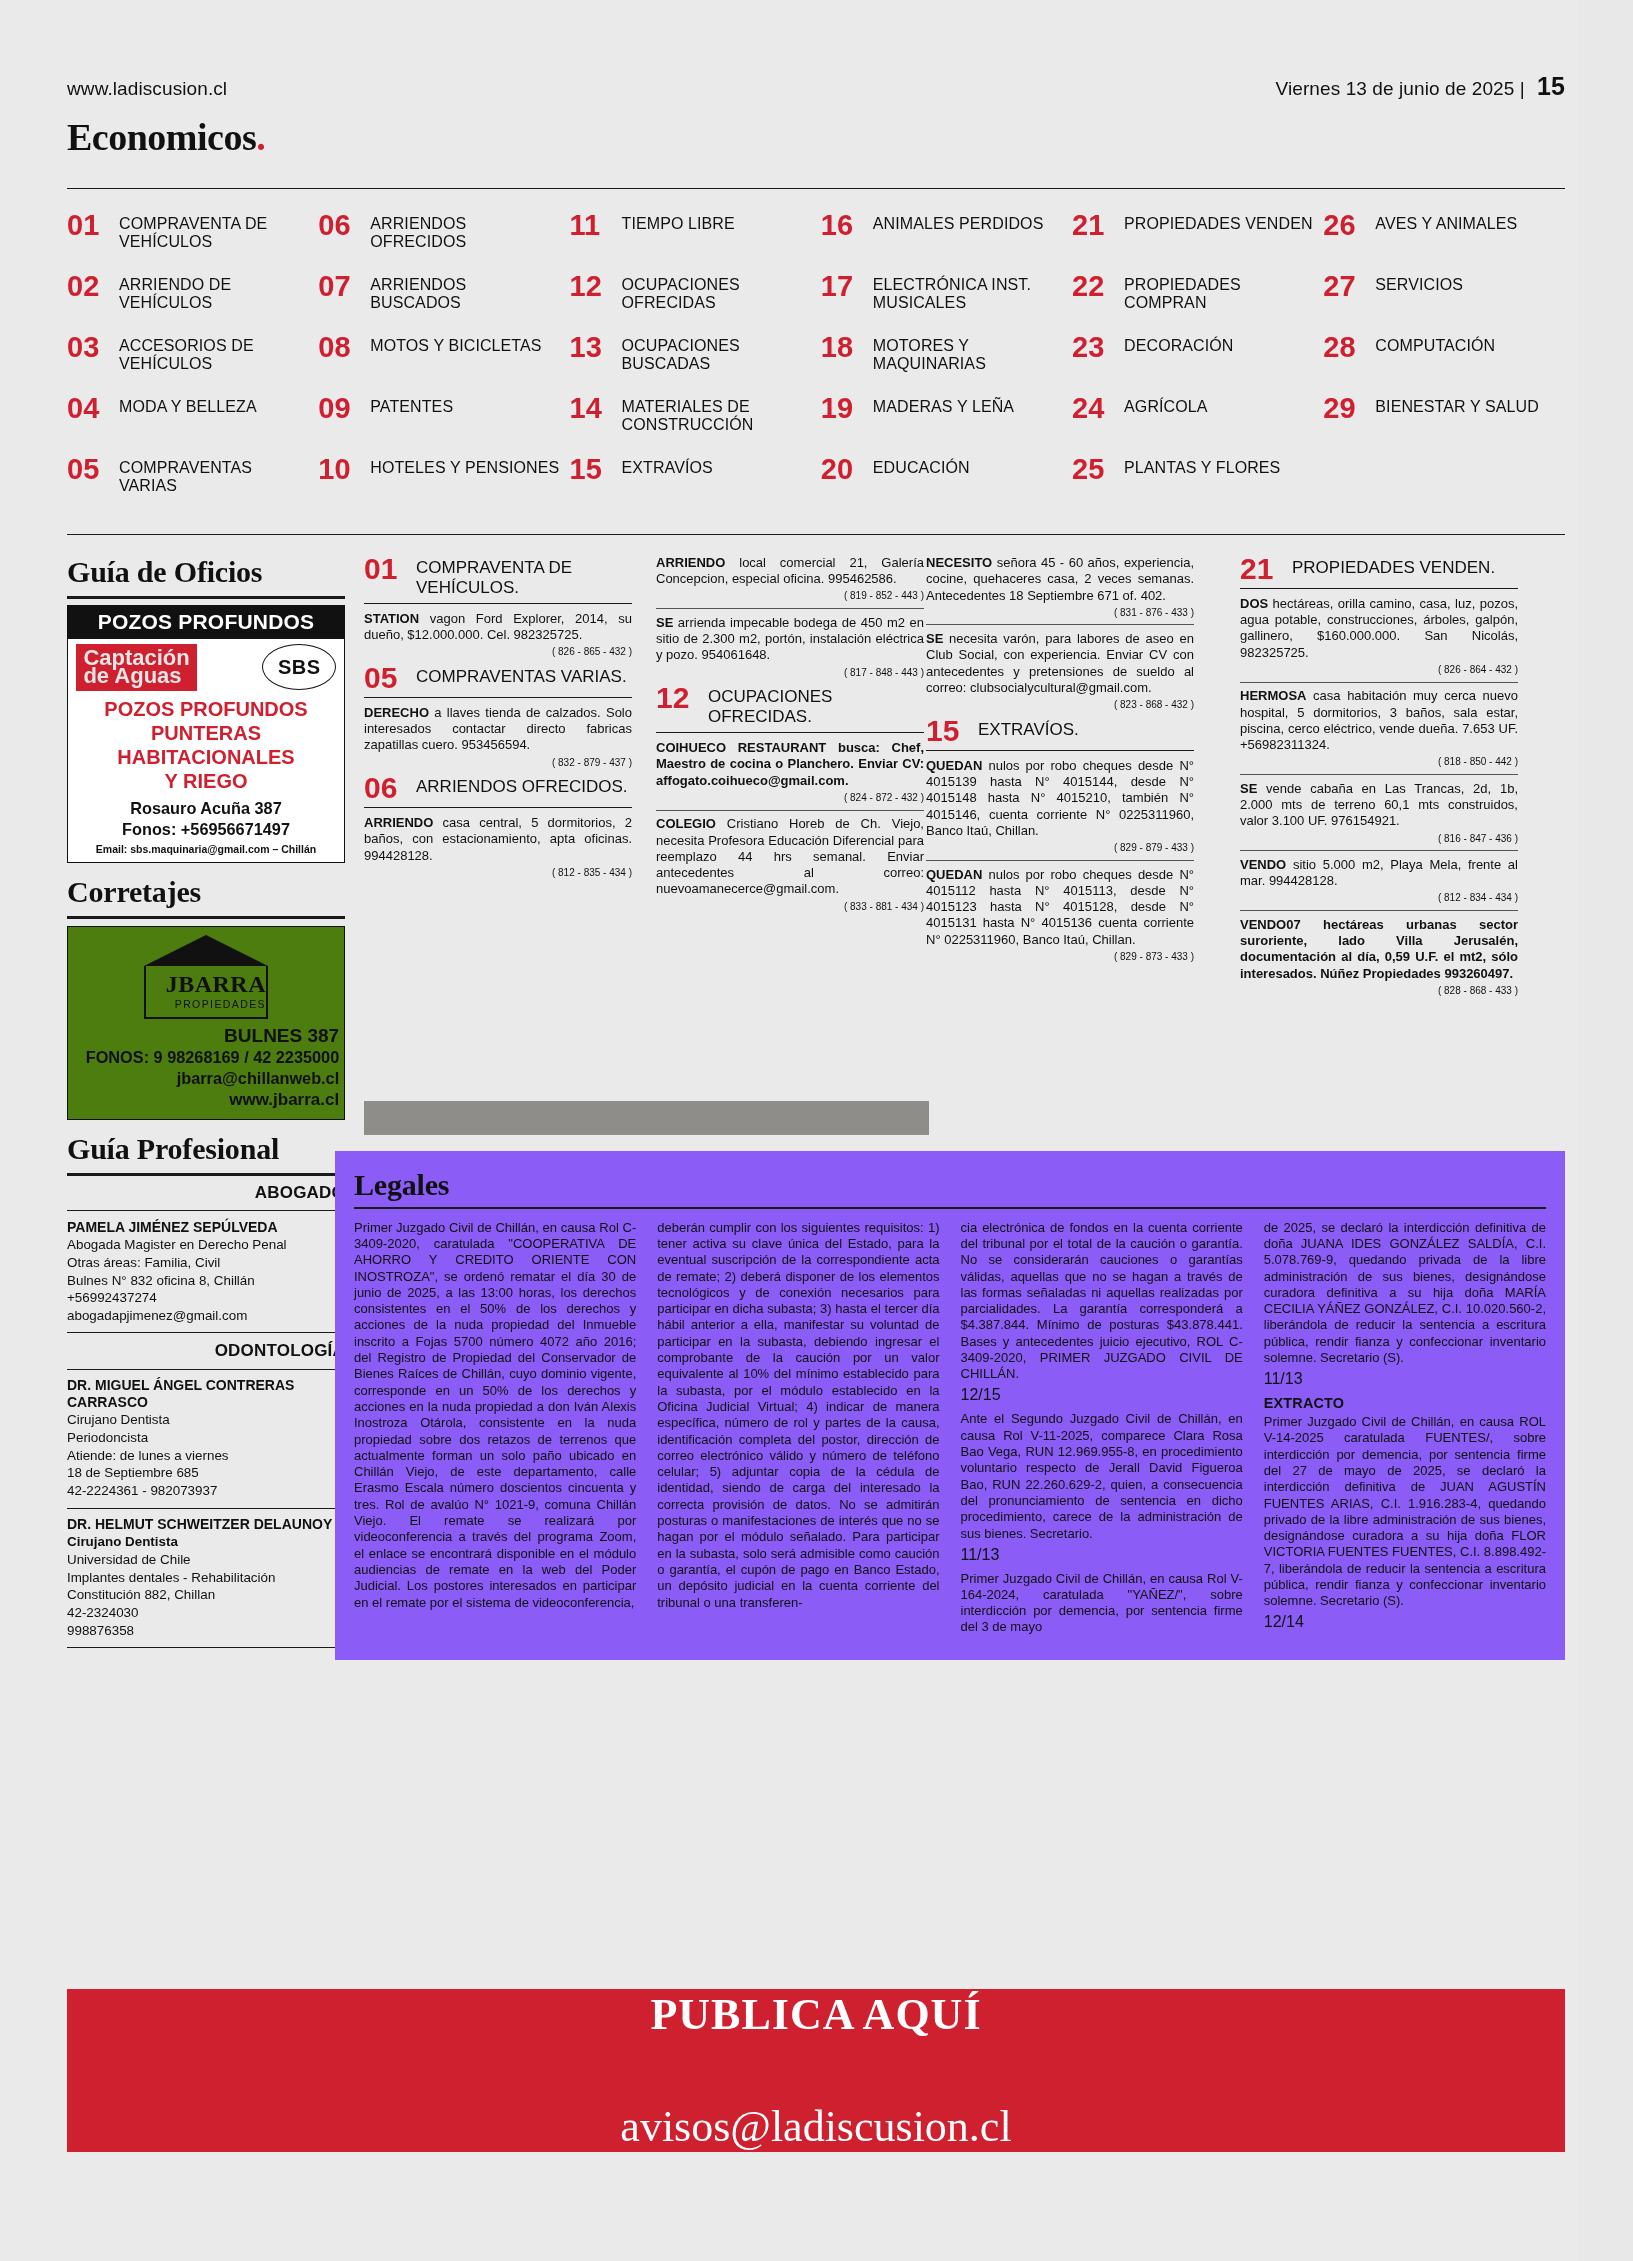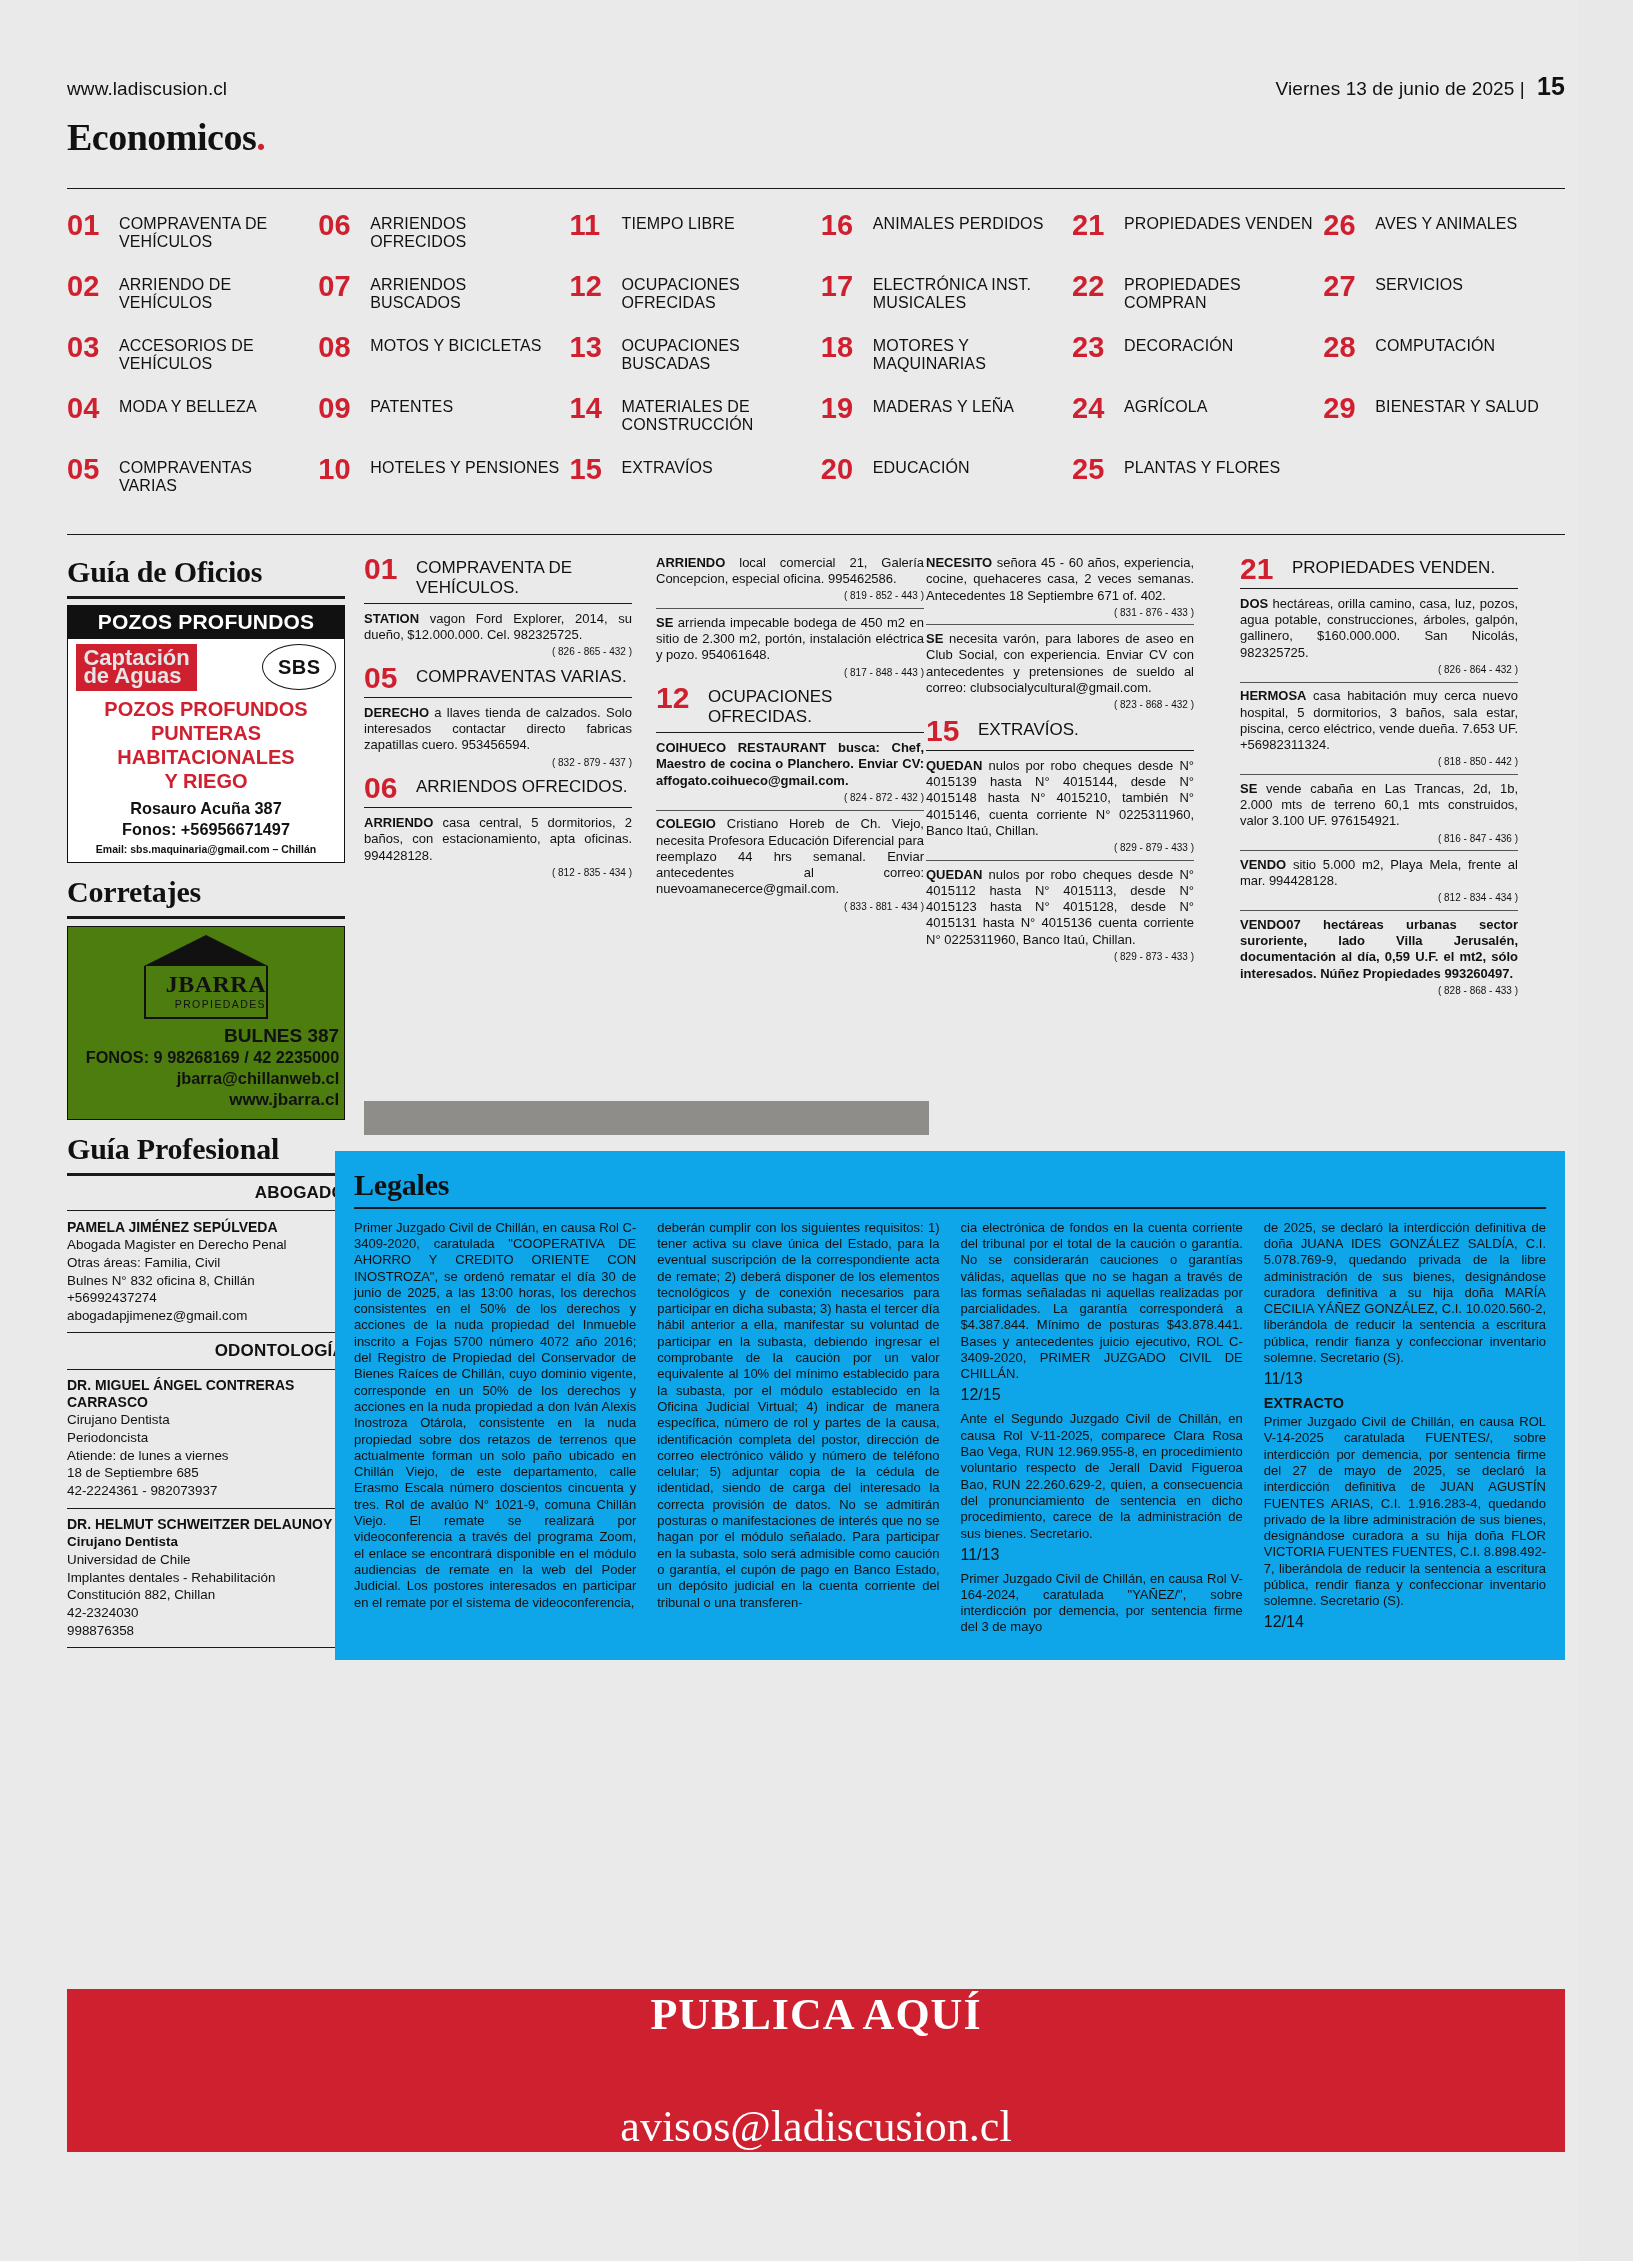--- a/index.html
+++ b/index.html
@@ -297,21 +297,21 @@
     height: 1px;
     background: #555;
     margin: 2.9px 0 5.7px 0;
   }
   
   .legales {
     position: absolute;
     left: 335px;
     top: 1151px;
     width: 1230px;
-    background: #0ea5e9;
+    background: #8b5cf6;
     padding: 17px 19px 19px 19px;
     box-sizing: border-box;
   }
   .legales h2 {
     font-family: "Liberation Serif", serif;
     font-size: 30px;
     margin: 0 0 4.8px 0;
     letter-spacing: -0.2px;
   }
   .legales .hr {

